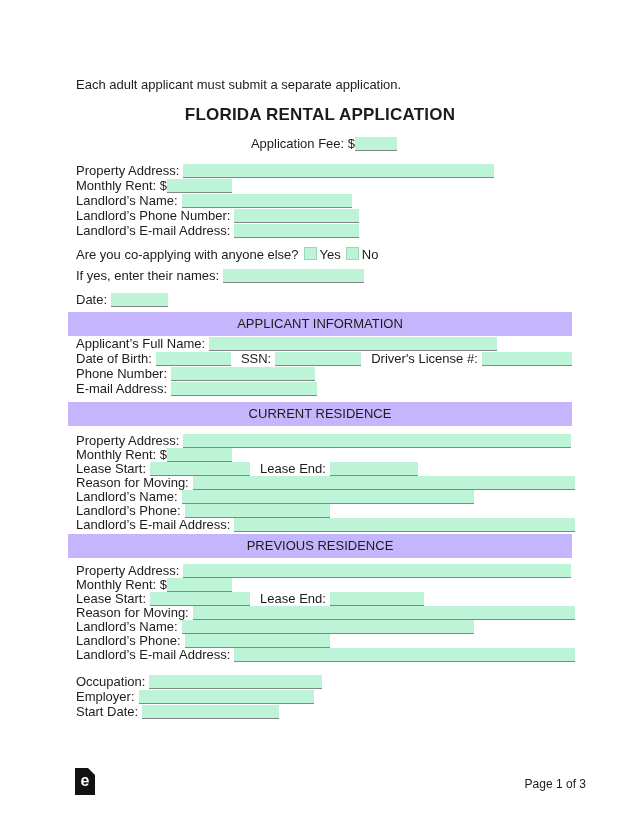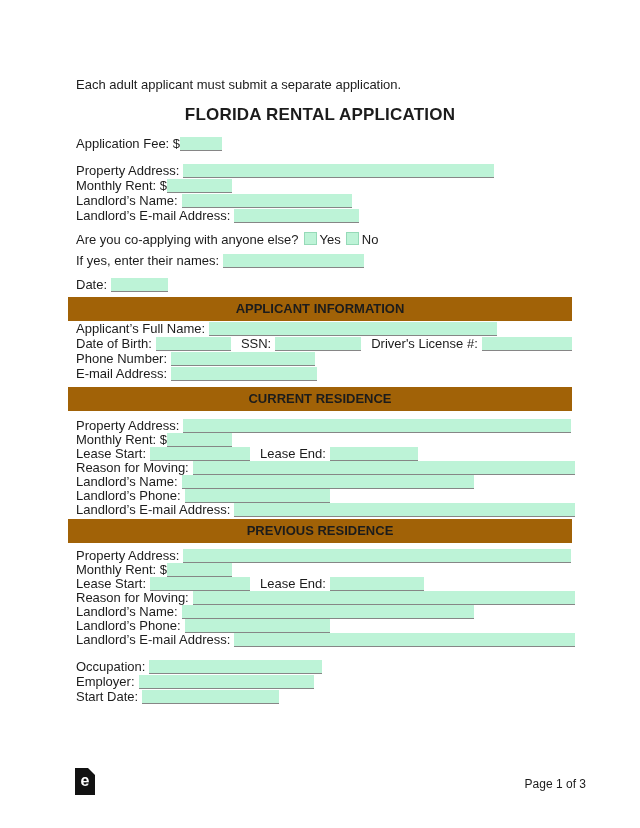--- a/index.html
+++ b/index.html
@@ -6,26 +6,26 @@
   body {
     width:640px; height:828px; background:#ffffff; position:relative;
     font-family:"Liberation Sans", sans-serif; font-size:13px; color:#1c1c1c;
     overflow:hidden;
   }
   .content { position:absolute; left:68px; top:0; width:504px; }
   .trow { padding-left:8px; white-space:nowrap; line-height:15px; }
   .block-current .trow, .block-previous .trow { line-height:14px; }
   .note { margin-top:77px; line-height:15px; padding-left:8px; }
   .title { margin-top:13px; font-size:17px; line-height:20px; font-weight:bold; text-align:center; letter-spacing:.2px; }
-  .row-fee { margin-top:11px; }
+  .row-fee { margin-top:11px;text-align:center; }
   .block-property { margin-top:12px; }
   .row-coapply { margin-top:9px; }
   .row-names { margin-top:6px; }
   .row-date { margin-top:9px; }
-  .bar { height:24px; line-height:24px; background:#a16207; font-weight:bold; text-align:center; font-size:13px; }
+  .bar { height:24px; line-height:24px; background:#c4b5fd; font-weight:normal; text-align:center; font-size:13px; }
   .bar-applicant { margin-top:5px; }
   .block-applicant { }
   .bar-current { margin-top:6px; }
   .block-current { margin-top:8px; }
   .bar-previous { margin-top:2px; }
   .block-previous { margin-top:6px; }
   .bar-employment { margin-top:0; }
   .block-employment { margin-top:12px; }
   .field {
     display:inline-block; height:13px; background:#bdf3d7;
@@ -56,20 +56,21 @@
   <div class="note">Each adult applicant must submit a separate application.</div>
 
   <div class="title">FLORIDA RENTAL APPLICATION</div>
 
   <div class="trow row-fee"><span class="lbl">Application Fee: $</span><span class="field tight" style="width:42px"></span></div>
 
   <div class="block-property">
     <div class="trow"><span class="lbl">Property Address:</span><span class="field" style="width:311px"></span></div>
     <div class="trow"><span class="lbl">Monthly Rent: $</span><span class="field tight" style="width:65px"></span></div>
     <div class="trow"><span class="lbl">Landlord’s Name:</span><span class="field" style="width:170px"></span></div>
+    <div class="trow"><span class="lbl">Landlord’s Phone Number:</span><span class="field" style="width:125px"></span></div>
     <div class="trow"><span class="lbl">Landlord’s E-mail Address:</span><span class="field" style="width:125px"></span></div>
   </div>
 
   <div class="trow row-coapply"><span class="lbl">Are you co-applying with anyone else?</span><span class="checkbox"></span><span>Yes</span><span class="checkbox"></span><span>No</span></div>
 
   <div class="trow row-names"><span class="lbl">If yes, enter their names:</span><span class="field" style="width:141px"></span></div>
 
   <div class="trow row-date"><span class="lbl">Date:</span><span class="field" style="width:57px"></span></div>
 
   <div class="bar bar-applicant">APPLICANT INFORMATION</div>

